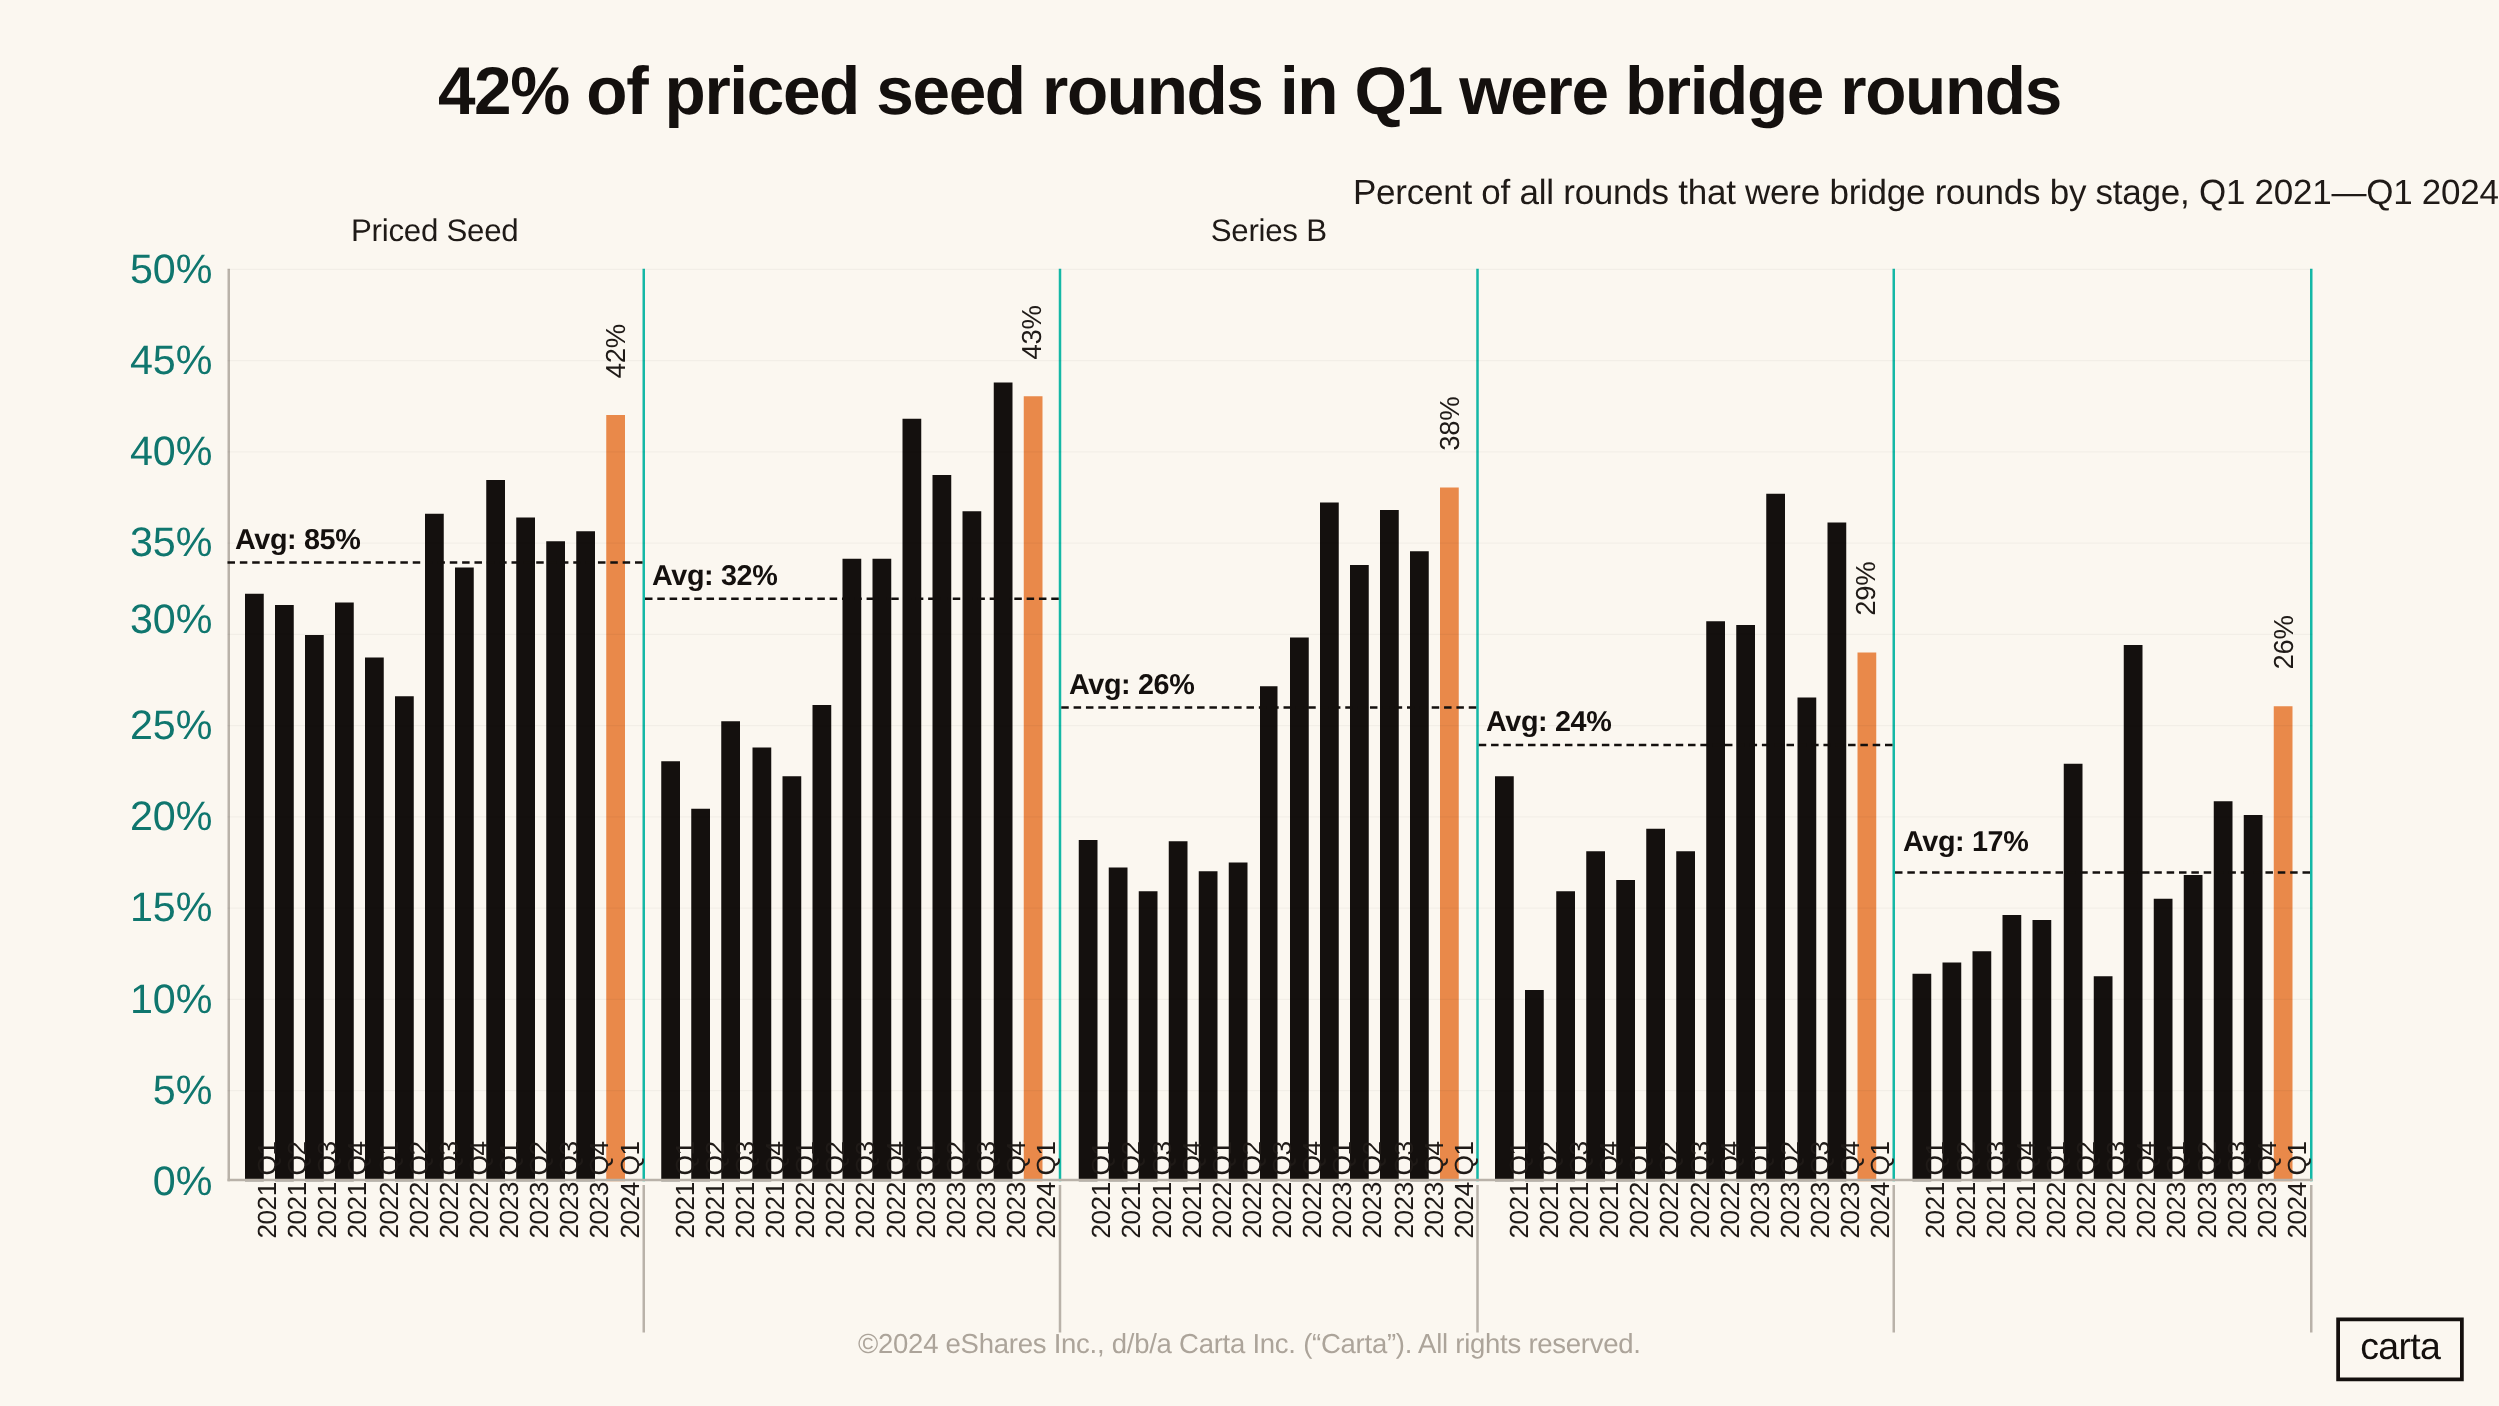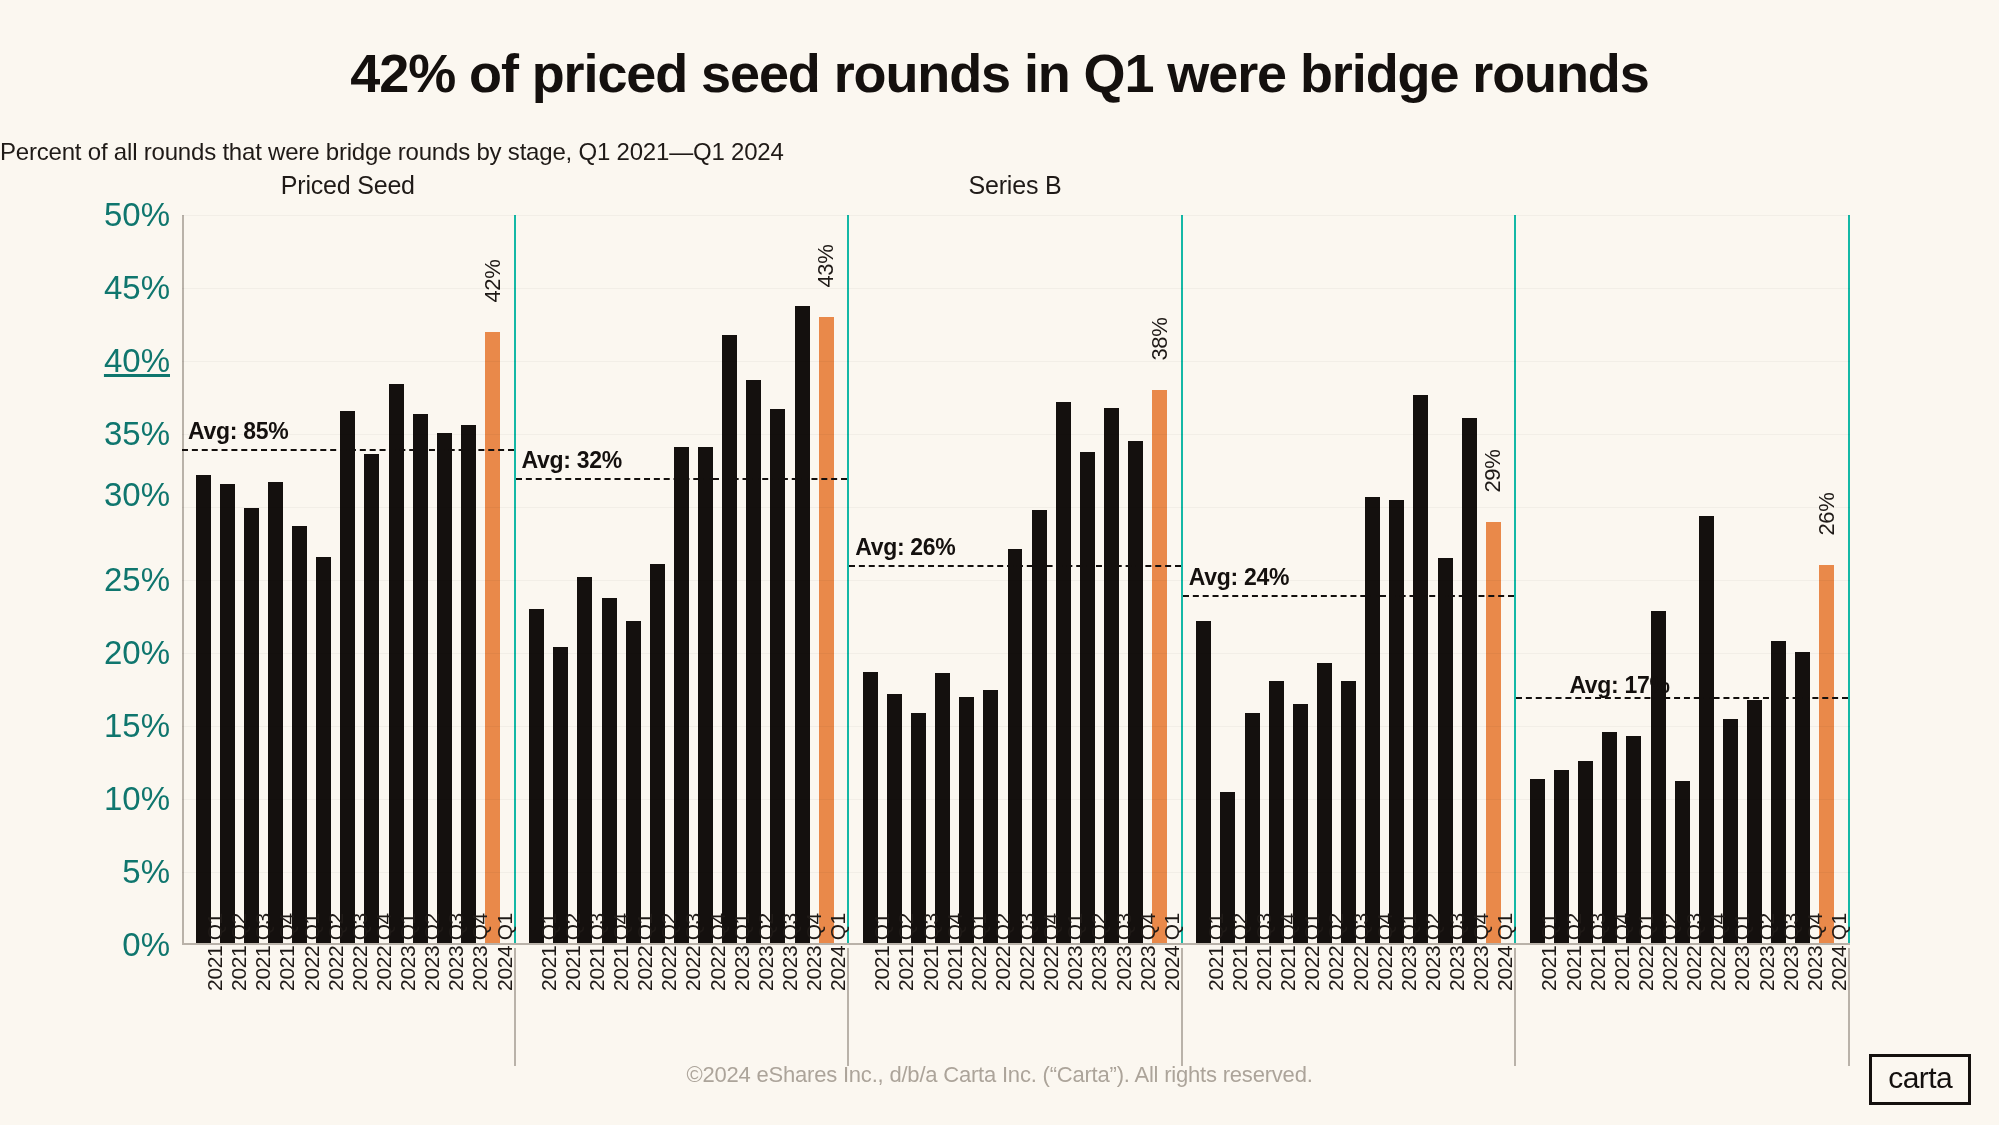--- a/index.html
+++ b/index.html
@@ -27,22 +27,22 @@
     font-size: 54px;
     font-weight: 800;
     letter-spacing: -1.1px;
     color: #14100E;
     line-height: 1.1;
   }
   .subtitle {
     position: absolute;
     left: 0; right: 0;
     top: 138px;
-    text-align: left;
-    font-size: 24px;
+    text-align: right;
+    font-size: 28px;
     font-weight: 400;
     color: #1F1A17;
     letter-spacing: -0.2px;
   }
 
   
   .plot {
     position: absolute;
     left: 182px;
     top: 215px;
@@ -219,21 +219,21 @@
 
 <div id="root">
 
   <div class="title">42% of priced seed rounds in Q1 were bridge rounds</div>
   <div class="subtitle">Percent of all rounds that were bridge rounds by stage, Q1 2021—Q1 2024</div>
 
   <div class="plot">
     <div class="ylabels" id="ylabels">
         <div class="ytick" style="top: 0px;">50%</div>
         <div class="ytick" style="top: 73px;">45%</div>
-        <div class="ytick" style="top: 146px; text-decoration: underline;">40%</div>
+        <div class="ytick" style="top: 146px;">40%</div>
         <div class="ytick" style="top: 219px;">35%</div>
         <div class="ytick" style="top: 280px;">30%</div>
         <div class="ytick" style="top: 365px;">25%</div>
         <div class="ytick" style="top: 438px;">20%</div>
         <div class="ytick" style="top: 511px;">15%</div>
         <div class="ytick" style="top: 584px;">10%</div>
         <div class="ytick" style="top: 657px;">5%</div>
         <div class="ytick" style="top: 730px;">0%</div>
       </div>
     <div class="yspine"></div>
@@ -461,21 +461,21 @@
             </div>
             <div class="barwrap">
               <div class="bar" style="height: 293.46px;"></div>
             </div>
             <div class="barwrap">
               <div class="bar hl" style="height: 379.6px;"></div>
               <div class="barlabel" style="bottom: 417.6px;">26%</div>
             </div>
           </div>
           <div class="avgline" style="top: 481.8px;"></div>
-          <div class="avglabel" style="bottom: 246px; margin-left: 47px;">Avg: 17%</div>
+          <div class="avglabel" style="bottom: 258px;">Avg: 17%</div>
         </div>
       </div>
     <div class="xspine"></div>
   <div class="ygrid" style="top: 0px;"></div>
       <div class="ygrid" style="top: 73px;"></div>
       <div class="ygrid" style="top: 146px;"></div>
       <div class="ygrid" style="top: 219px;"></div>
       <div class="ygrid" style="top: 292px;"></div>
       <div class="ygrid" style="top: 365px;"></div>
       <div class="ygrid" style="top: 438px;"></div>

